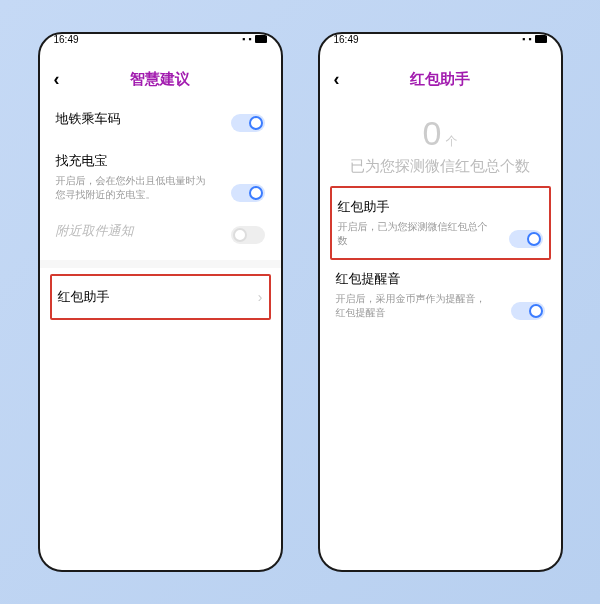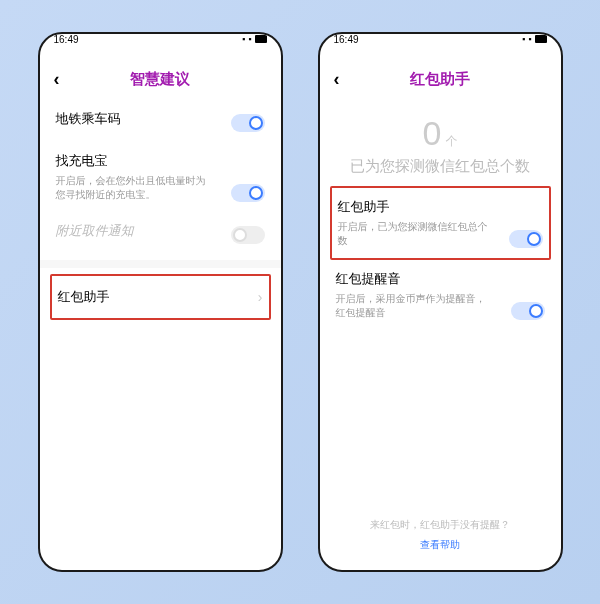--- a/index.html
+++ b/index.html
@@ -155,18 +155,14 @@
       </div>
     </div>
     <div class="item">
       <div class="item-text">
         <div class="item-title">红包提醒音</div>
         <div class="item-desc">开启后，采用金币声作为提醒音，红包提醒音</div>
       </div>
       <div class="toggle on"></div>
     </div>
     <div class="spacer"></div>
-    <div class="footer">
-      <div class="footer-q">来红包时，红包助手没有提醒？</div>
-      <div class="footer-link">查看帮助</div>
-    </div>
   </div>
 </div>
 
 </body></html>

